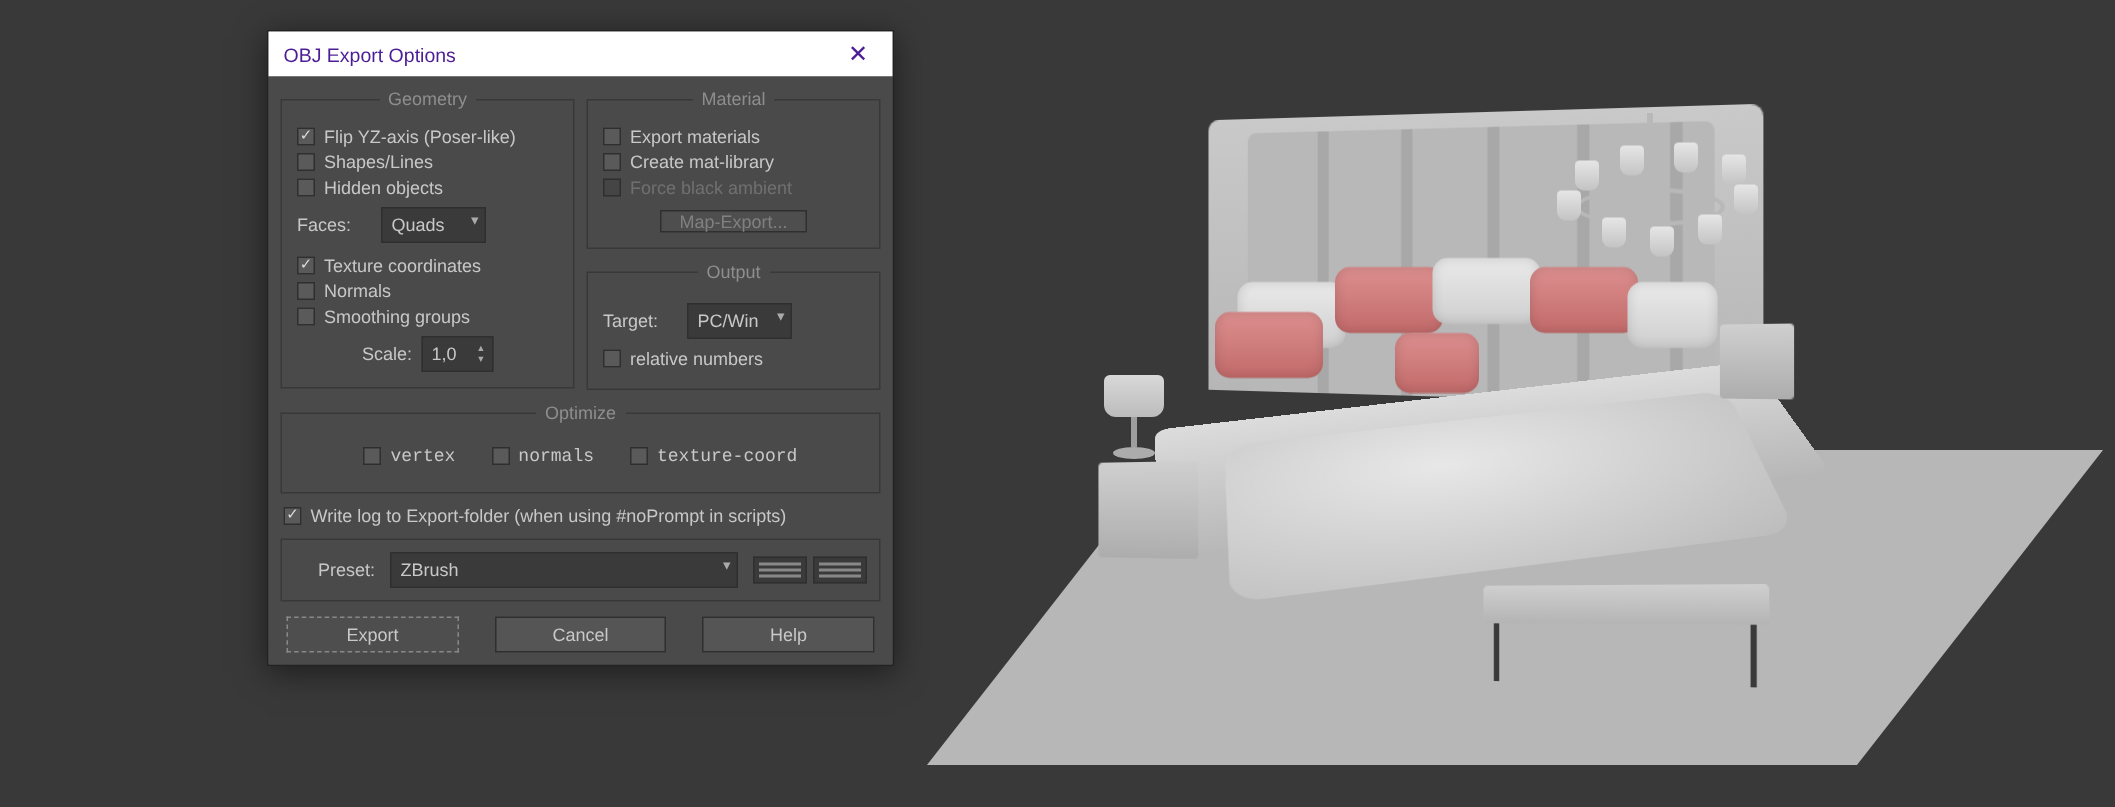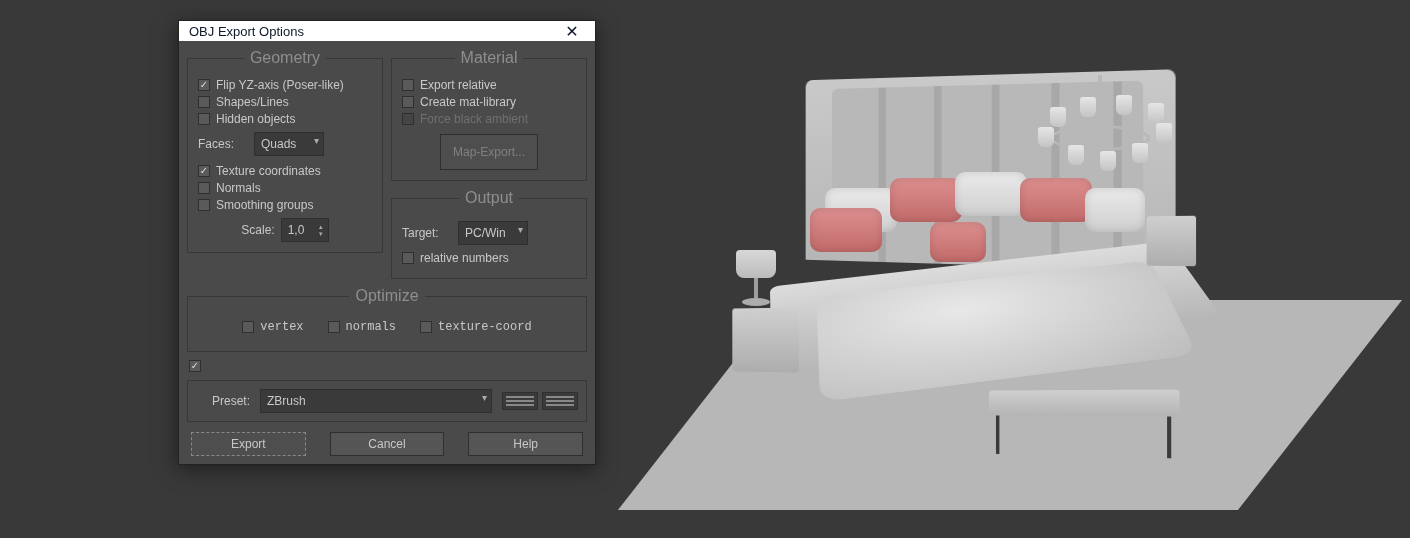--- a/index.html
+++ b/index.html
@@ -16,23 +16,23 @@
   .dialog {
     position: absolute;
     left: 178px;
     top: 20px;
     width: 418px;
     background: #4a4a4a;
     border: 1px solid #222;
     box-shadow: 0 4px 20px rgba(0,0,0,0.5);
   }
   .titlebar {
-    height: 20px;
+    height: 30px;
     background: #fff;
-    color: #0f172a;
+    color: #4c1d95;
     display: flex;
     align-items: center;
     padding: 0 10px;
     font-size: 13px;
   }
   .titlebar .title { flex: 1; }
   .titlebar .close {
     width: 26px; text-align: center; font-size: 16px; cursor: pointer;
   }
   .body {
@@ -46,21 +46,21 @@
   .col { flex: 1; display: flex; flex-direction: column; gap: 8px; }
   fieldset {
     border: 1px solid #383838;
     padding: 8px 10px 10px 10px;
     position: relative;
   }
   legend {
     color: #8e8e8e;
     padding: 0 6px;
     margin: 0 auto;
-    font-size: 16px;
+    font-size: 12px;
   }
   .check-row {
     display: flex; align-items: center; gap: 6px; margin: 3px 0;
     cursor: pointer;
   }
   .cb {
     width: 12px; height: 12px; background: #5a5a5a; border: 1px solid #2f2f2f;
     display: inline-flex; align-items: center; justify-content: center;
     font-size: 10px; color: #ddd; line-height: 1;
   }
@@ -80,21 +80,21 @@
   }
   .spinner { min-width: 48px; padding-right: 16px; }
   .spinner .arrows {
     position: absolute; right: 2px; top: 1px; bottom: 1px; width: 10px;
     display: flex; flex-direction: column; justify-content: center;
   }
   .spinner .arrows::before { content: "▴"; font-size: 7px; line-height: 7px; color:#aaa;}
   .spinner .arrows::after  { content: "▾"; font-size: 7px; line-height: 7px; color:#aaa;}
   .btn {
     background: #555; border: 1px solid #2f2f2f; color: #c8c8c8;
-    height: 36px; padding: 0 12px; display: inline-flex; align-items: center; justify-content: center;
+    height: 15px; padding: 0 12px; display: inline-flex; align-items: center; justify-content: center;
     cursor: pointer;
   }
   .btn.disabled { color: #808080; background: #4e4e4e; cursor: default;}
   .optimize-row {
     display: flex; justify-content: center; gap: 24px; padding: 4px 0; font-family: Liberation Mono, monospace;
   }
   .preset-row {
     border: 1px solid #383838; padding: 8px; display: flex; align-items: center; gap: 10px;
     margin-top: 8px;
   }
@@ -246,21 +246,21 @@
             </span>
           </div>
         </fieldset>
       </div>
 
       <div class="col">
         <fieldset>
           <legend>Material</legend>
           <div class="check-row">
             <span class="cb"></span>
-            <span>Export relative</span>
+            <span>Export materials</span>
           </div>
           <div class="check-row">
             <span class="cb"></span>
             <span>Create mat-library</span>
           </div>
           <div class="check-row disabled">
             <span class="cb"></span>
             <span>Force black ambient</span>
           </div>
           <div class="form-row" style="justify-content:center; margin-top:8px;">
@@ -296,20 +296,21 @@
         </div>
         <div class="check-row">
           <span class="cb"></span>
           <span>texture-coord</span>
         </div>
       </div>
     </fieldset>
 
     <div class="check-row" style="margin:8px 2px 0 2px">
       <span class="cb checked"></span>
+      <span>Write log to Export-folder (when using #noPrompt in scripts)</span>
     </div>
 
     <div class="preset-row">
       <span class="label">Preset:</span>
       <span class="select">
           <span>ZBrush</span>
         </span>
       <div class="preset-icons">
         <span class="ic">
             <span></span>

